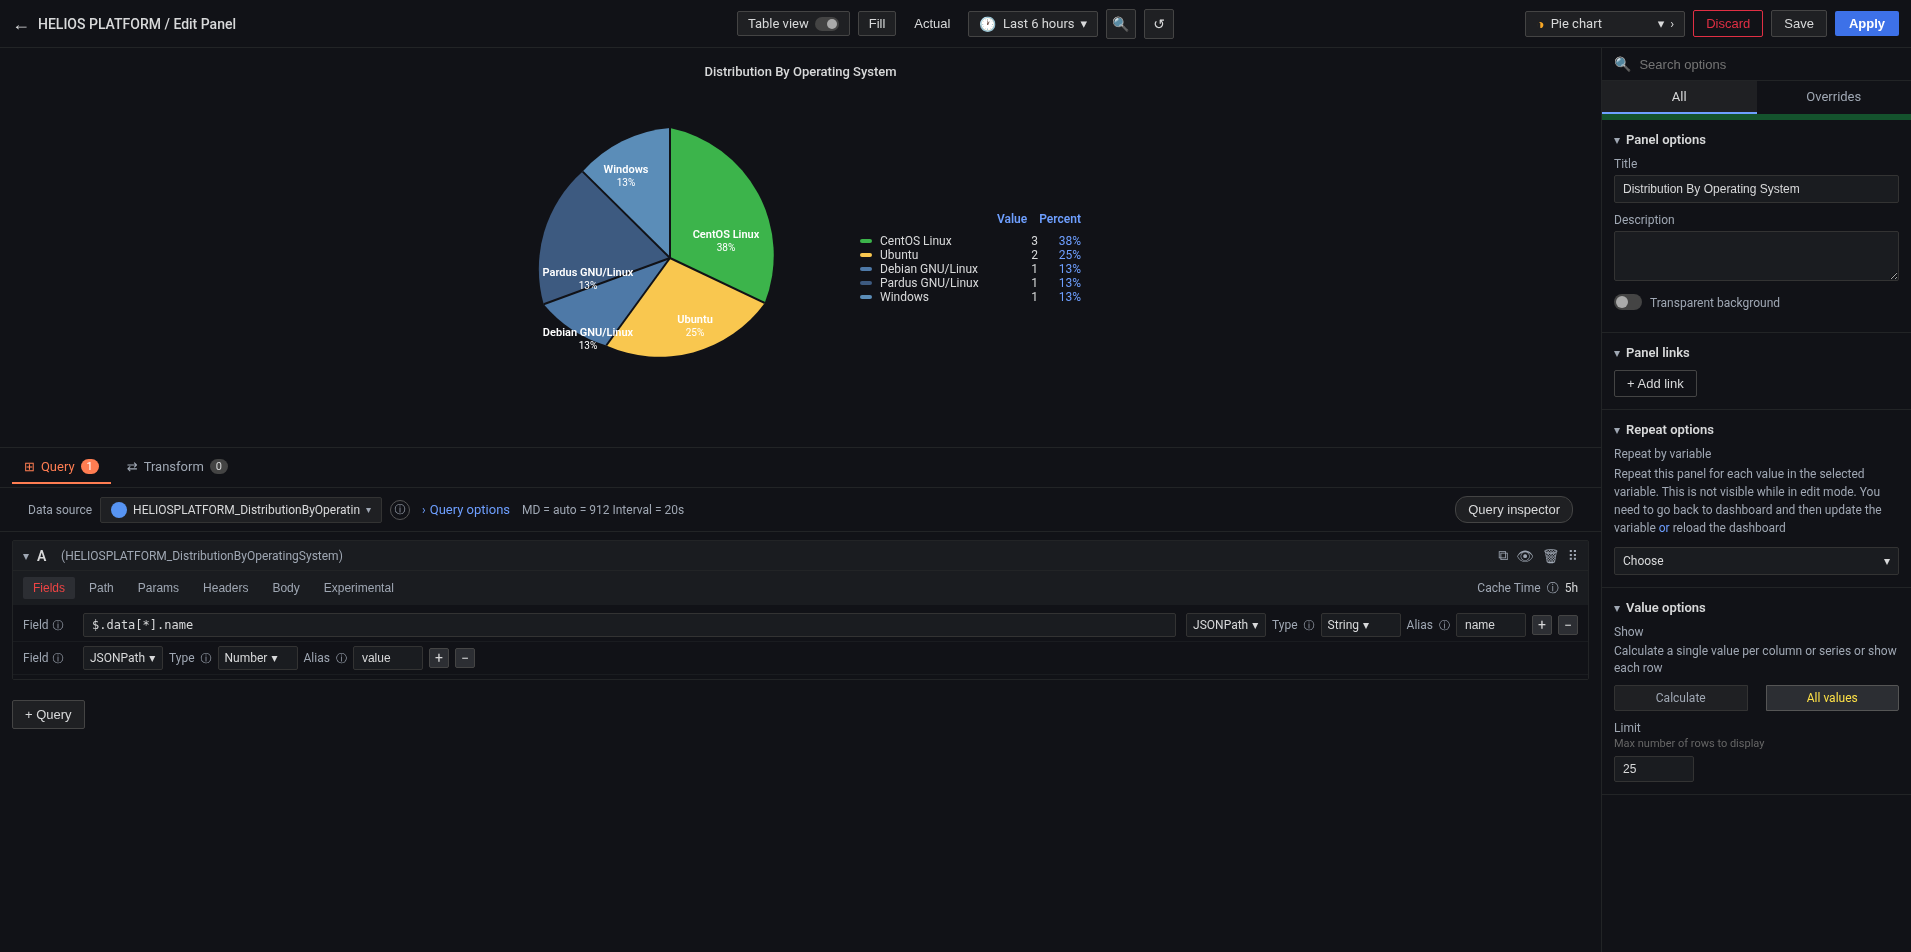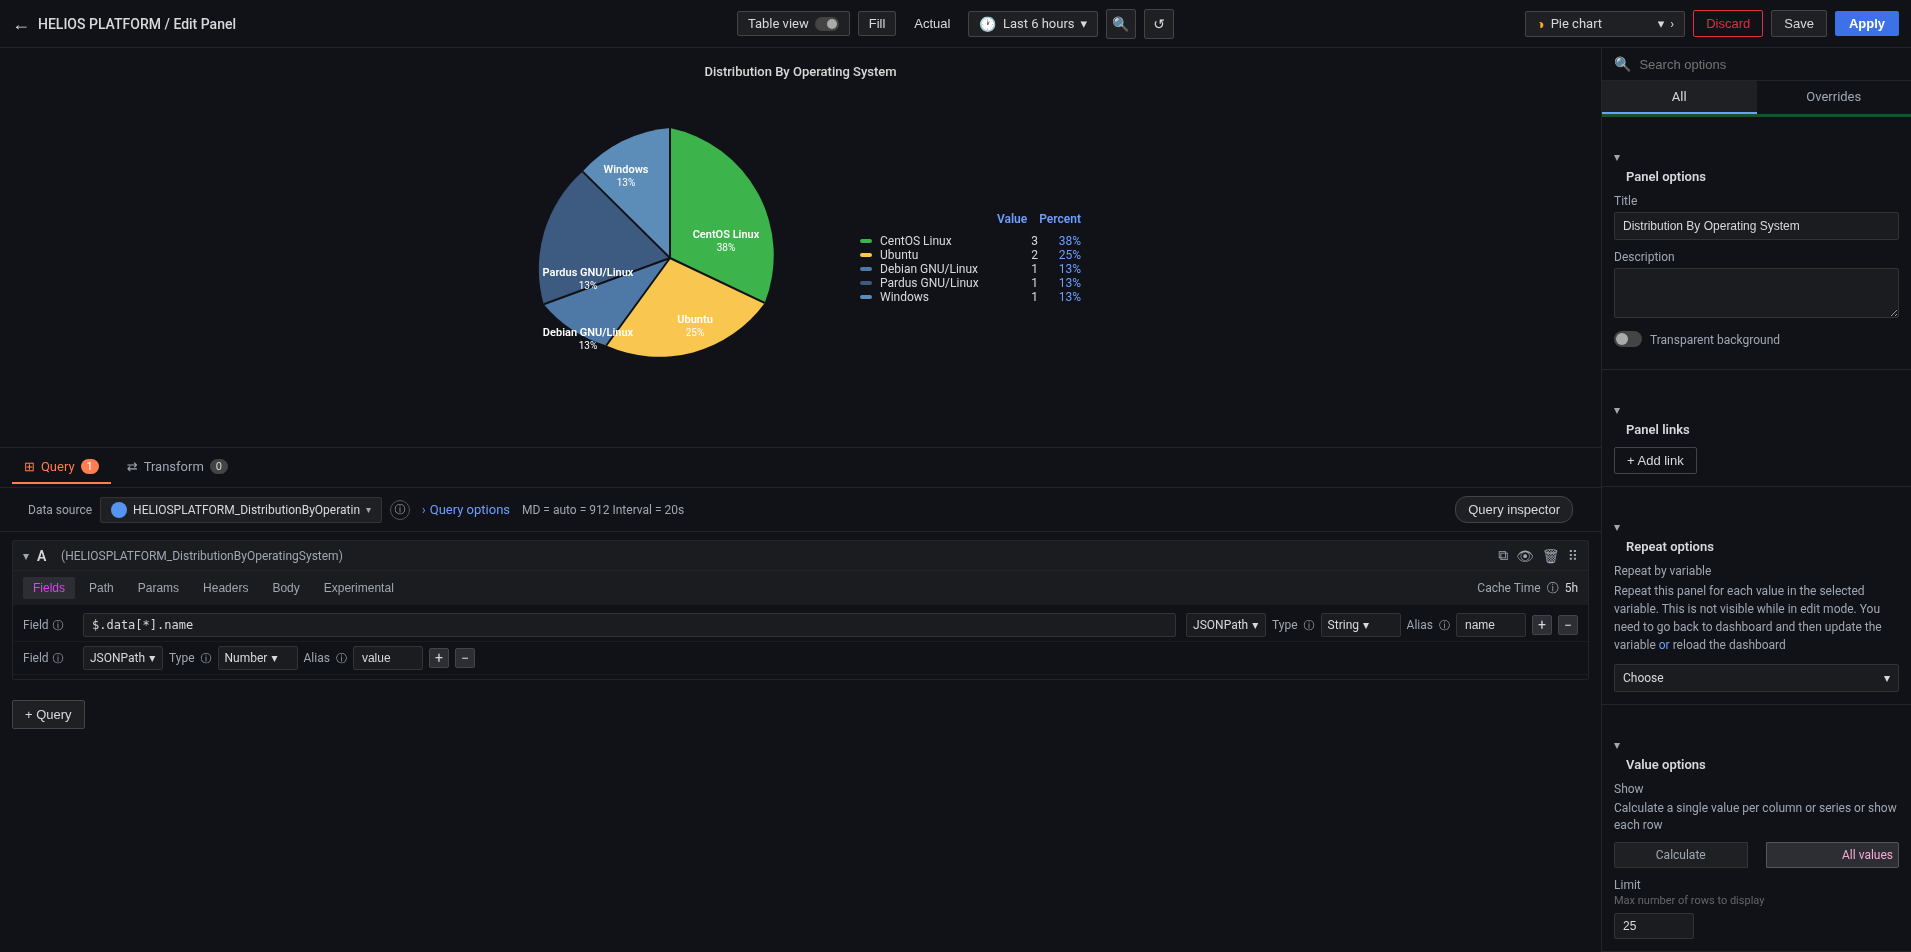--- a/index.html
+++ b/index.html
@@ -394,21 +394,21 @@
       padding: 4px 10px;
       border-radius: 2px;
       cursor: pointer;
       font-size: 12px;
       color: #9fa7b3;
       background: transparent;
       border: none;
     }
     .field-tab.active {
       background: #2c2e33;
-      color: #d946ef;
+      color: #ef4444;
     }
     .cache-time-label {
       margin-left: auto;
       display: flex;
       align-items: center;
       gap: 6px;
       font-size: 12px;
       color: #9fa7b3;
     }
     .cache-value {
@@ -520,21 +520,21 @@
     .search-input {
       flex: 1;
       background: transparent;
       border: none;
       color: #d8d9da;
       font-size: 13px;
       outline: none;
     }
     .panel-tabs {
       display: flex;
-      border-bottom: 3px solid #14532d;
+      border-bottom: 6px solid #14532d;
     }
     .panel-tab {
       flex: 1;
       padding: 8px;
       text-align: center;
       cursor: pointer;
       font-size: 13px;
       color: #9fa7b3;
     }
     .panel-tab.active {
@@ -553,21 +553,20 @@
       align-items: center;
       gap: 6px;
       cursor: pointer;
       margin-bottom: 10px;
     }
     .section-arrow { font-size: 12px; color: #9fa7b3; }
     .section-title {
       font-size: 13px;
       font-weight: 600;
       color: #d8d9da;
-      margin-top: 40px;
     }
     .field-label-sm {
       font-size: 12px;
       color: #9fa7b3;
       margin-bottom: 4px;
     }
     .text-input {
       width: 100%;
       background: #1a1c20;
       border: 1px solid #333;
@@ -664,23 +663,22 @@
       padding: 5px;
       text-align: center;
       cursor: pointer;
       font-size: 12px;
       background: #1f2023;
       border: 1px solid #333;
       color: #9fa7b3;
     }
     .value-btn.active {
       background: #2c2e33;
-      color: #f9a8d4;
+      color: #fde047;
       border-color: #555;
-      text-align: right;
     }
     .value-btn:first-child { border-radius: 2px 0 0 2px; }
     .value-btn:last-child { border-radius: 0 2px 2px 0; }
     .limit-label {
       font-size: 12px;
       color: #9fa7b3;
       margin-bottom: 2px;
     }
     .limit-sublabel {
       font-size: 11px;

